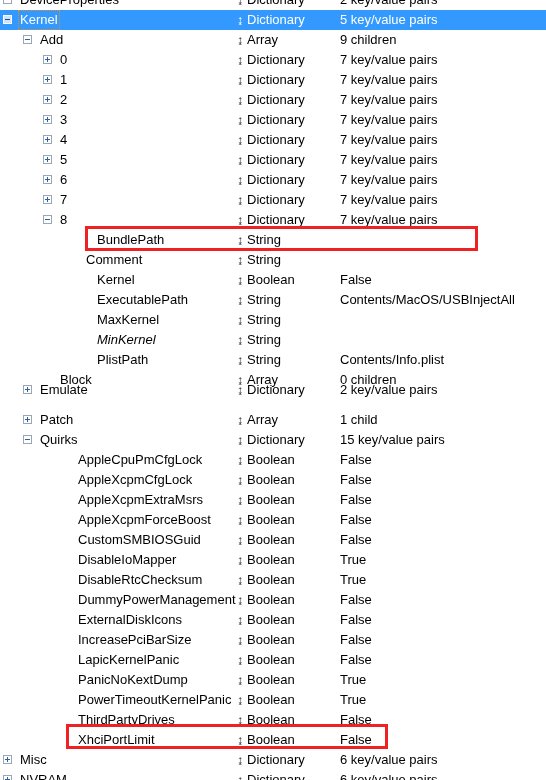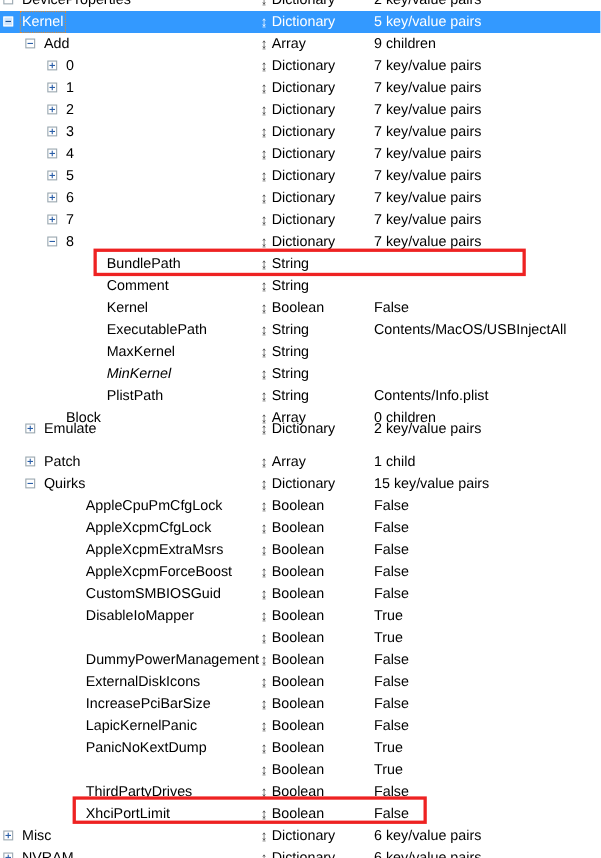--- a/index.html
+++ b/index.html
@@ -195,21 +195,21 @@
       <span class="expander" style="left: 43px;"></span>
       <span class="col-name" style="left: 58px;"><span class="focus">8</span></span>
       <span class="col-type"><span class="type-icon">↨</span><span>Dictionary</span></span>
       <span class="col-value">7 key/value pairs</span>
     </div>
     <div class="row" style="top: 230px;">
       <span class="col-name" style="left: 95px;"><span class="focus">BundlePath</span></span>
       <span class="col-type"><span class="type-icon">↨</span><span>String</span></span>
     </div>
     <div class="row" style="top: 250px;">
-      <span class="col-name" style="left: 95px;"><span class="focus">Comment</span></span>
+      <span class="col-name" style="left: 84px;"><span class="focus">Comment</span></span>
       <span class="col-type"><span class="type-icon">↨</span><span>String</span></span>
       <span class="col-value"></span>
     </div>
     <div class="row" style="top: 270px;">
       <span class="col-name" style="left: 95px;"><span class="focus">Kernel</span></span>
       <span class="col-type"><span class="type-icon">↨</span><span>Boolean</span></span>
       <span class="col-value">False</span>
     </div>
     <div class="row" style="top: 290px;">
       <span class="col-name" style="left: 95px;"><span class="focus">ExecutablePath</span></span>
@@ -278,20 +278,21 @@
       <span class="col-name" style="left: 76px;"><span class="focus">CustomSMBIOSGuid</span></span>
       <span class="col-type"><span class="type-icon">↨</span><span>Boolean</span></span>
       <span class="col-value">False</span>
     </div>
     <div class="row" style="top: 550px;">
       <span class="col-name" style="left: 76px;"><span class="focus">DisableIoMapper</span></span>
       <span class="col-type"><span class="type-icon">↨</span><span>Boolean</span></span>
       <span class="col-value">True</span>
     </div>
     <div class="row" style="top: 570px;">
+      <span class="col-name" style="left: 76px;"><span class="focus">DisableRtcChecksum</span></span>
       <span class="col-type"><span class="type-icon">↨</span><span>Boolean</span></span>
       <span class="col-value">True</span>
     </div>
     <div class="row" style="top: 590px;">
       <span class="col-name" style="left: 76px;"><span class="focus">DummyPowerManagement</span></span>
       <span class="col-type"><span class="type-icon">↨</span><span>Boolean</span></span>
       <span class="col-value">False</span>
     </div>
     <div class="row" style="top: 610px;">
       <span class="col-name" style="left: 76px;"><span class="focus">ExternalDiskIcons</span></span>
@@ -307,20 +308,21 @@
       <span class="col-name" style="left: 76px;"><span class="focus">LapicKernelPanic</span></span>
       <span class="col-type"><span class="type-icon">↨</span><span>Boolean</span></span>
       <span class="col-value">False</span>
     </div>
     <div class="row" style="top: 670px;">
       <span class="col-name" style="left: 76px;"><span class="focus">PanicNoKextDump</span></span>
       <span class="col-type"><span class="type-icon">↨</span><span>Boolean</span></span>
       <span class="col-value">True</span>
     </div>
     <div class="row" style="top: 690px;">
+      <span class="col-name" style="left: 76px;"><span class="focus">PowerTimeoutKernelPanic</span></span>
       <span class="col-type"><span class="type-icon">↨</span><span>Boolean</span></span>
       <span class="col-value">True</span>
     </div>
     <div class="row" style="top: 710px;">
       <span class="col-name" style="left: 76px;"><span class="focus">ThirdPartyDrives</span></span>
       <span class="col-type"><span class="type-icon">↨</span><span>Boolean</span></span>
       <span class="col-value">False</span>
     </div>
     <div class="row" style="top: 730px;">
       <span class="col-name" style="left: 76px;"><span class="focus">XhciPortLimit</span></span>

